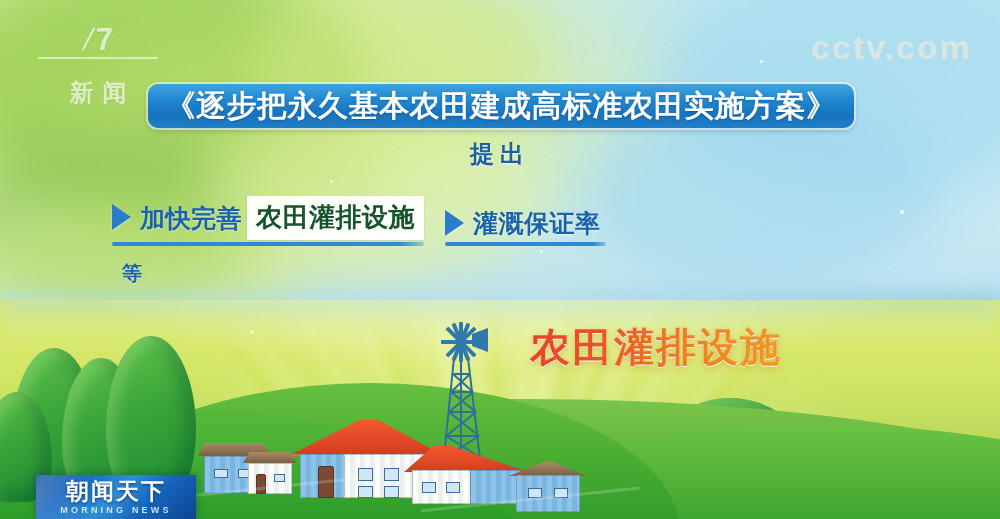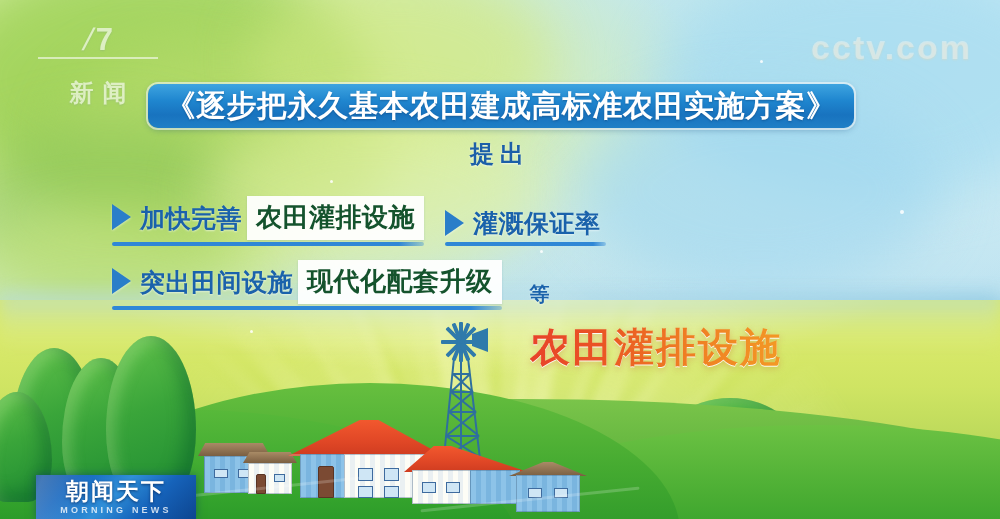--- a/index.html
+++ b/index.html
@@ -420,26 +420,20 @@
     <div class="uline"></div>
   </div>
   <div class="item">
     <div class="arrow"></div>
     <span class="lead">灌溉保证率</span>
     <div class="uline"></div>
   </div>
 </div>
 
 <div class="row" style="left:112px; top:260px;">
-  <div class="item" style="margin-right:18px;">
-    <div class="arrow"></div>
-    <span class="lead">突出田间设施</span>
-    <span class="hl">现代化配套升级</span>
-    <div class="uline"></div>
-  </div>
   <span class="tail">等</span>
 </div>
 
 <div id="callout">农田灌排设施</div>
 
 <div id="bottom-banner">
   <div class="sheen"></div>
   <div class="cn">朝闻天下</div>
   <div class="en">MORNING NEWS</div>
 </div>

